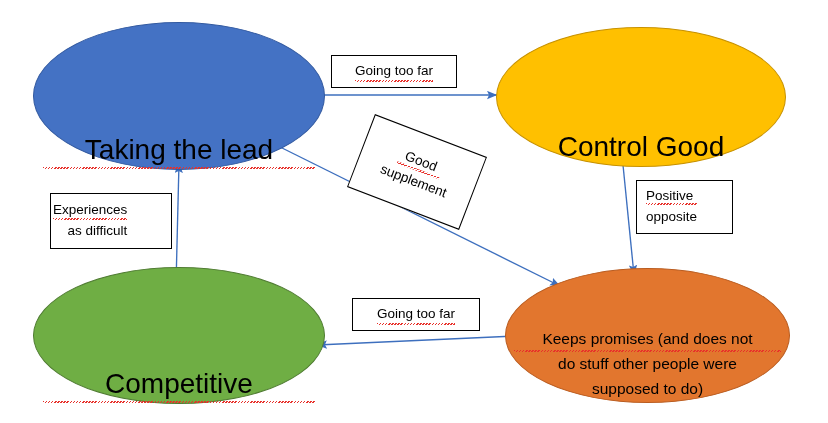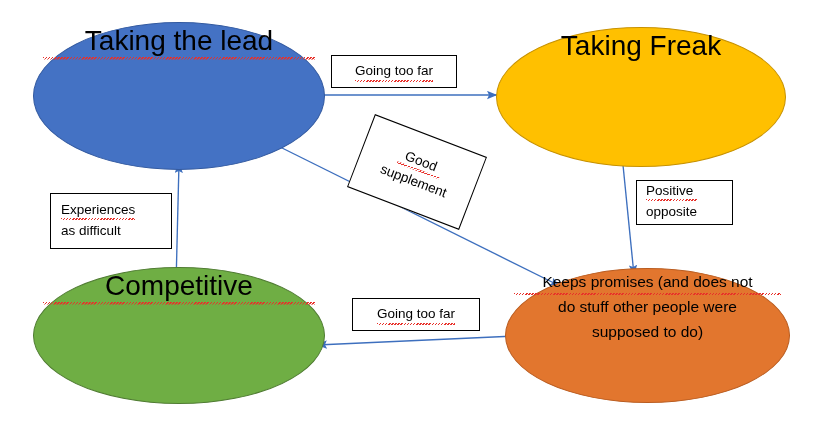--- a/index.html
+++ b/index.html
@@ -23,21 +23,21 @@
     left: 0;
     top: 0;
     width: 828px;
     height: 423px;
     z-index: 1;
   }
   .node {
     position: absolute;
     z-index: 2;
     display: flex;
-    align-items: flex-start;
+    align-items: flex-end;
     justify-content: center;
     border-radius: 50%;
     box-sizing: border-box;
     text-align: center;
     color: #000000;
   }
   .node-label {
     display: block;
     width: 94%;
     line-height: 1.28;
@@ -110,29 +110,29 @@
 
   #label-going-too-far-top {
     left: 331px; top: 55px; width: 126px; height: 33px;
   }
   #label-going-too-far-bottom {
     left: 352px; top: 298px; width: 128px; height: 33px;
   }
   #label-experiences-as-difficult {
     left: 50px; top: 193px; width: 122px; height: 56px;
     justify-content: flex-start;
-    padding-left: 10px;
-    text-align: left;
+    padding-left: 2px;
+    text-align: right;
   }
   #label-experiences-as-difficult span {
     background-size: 100% 2.2px, 100% 2.2px;
     background-position: left 44%, left 99%;
   }
   #label-positive-opposite {
-    left: 636px; top: 180px; width: 97px; height: 45px;
+    left: 636px; top: 180px; width: 97px; height: 54px;
     justify-content: flex-start;
     padding-left: 9px;
     text-align: left;
   }
   #label-positive-opposite span {
     background-size: 100% 2.2px, 100% 2.2px;
     background-position: left 43%, left 99%;
   }
   #label-good-supplement {
     left: 357px; top: 133px; width: 120px; height: 78px;
@@ -165,21 +165,21 @@
     <line x1="176" y1="285" x2="179" y2="163" stroke="#3d6fbe" stroke-width="1.35" marker-end="url(#arrowhead)"></line>
 
     <line x1="515" y1="336" x2="317" y2="345" stroke="#3d6fbe" stroke-width="1.35" marker-end="url(#arrowhead)"></line>
   </svg>
 
   <div class="node" id="node-taking-the-lead">
     <span class="node-label">Taking the lead</span>
   </div>
 
   <div class="node" id="node-control-freak">
-    <span class="node-label no-underline">Taking Freak</span>
+    <span class="node-label no-underline">Control Good</span>
   </div>
 
   <div class="node" id="node-keeps-promises">
     <span class="node-label">Keeps promises (and does not
 do stuff other people were
 supposed to do)</span>
   </div>
 
   <div class="node" id="node-competitive">
     <span class="node-label">Competitive</span>

